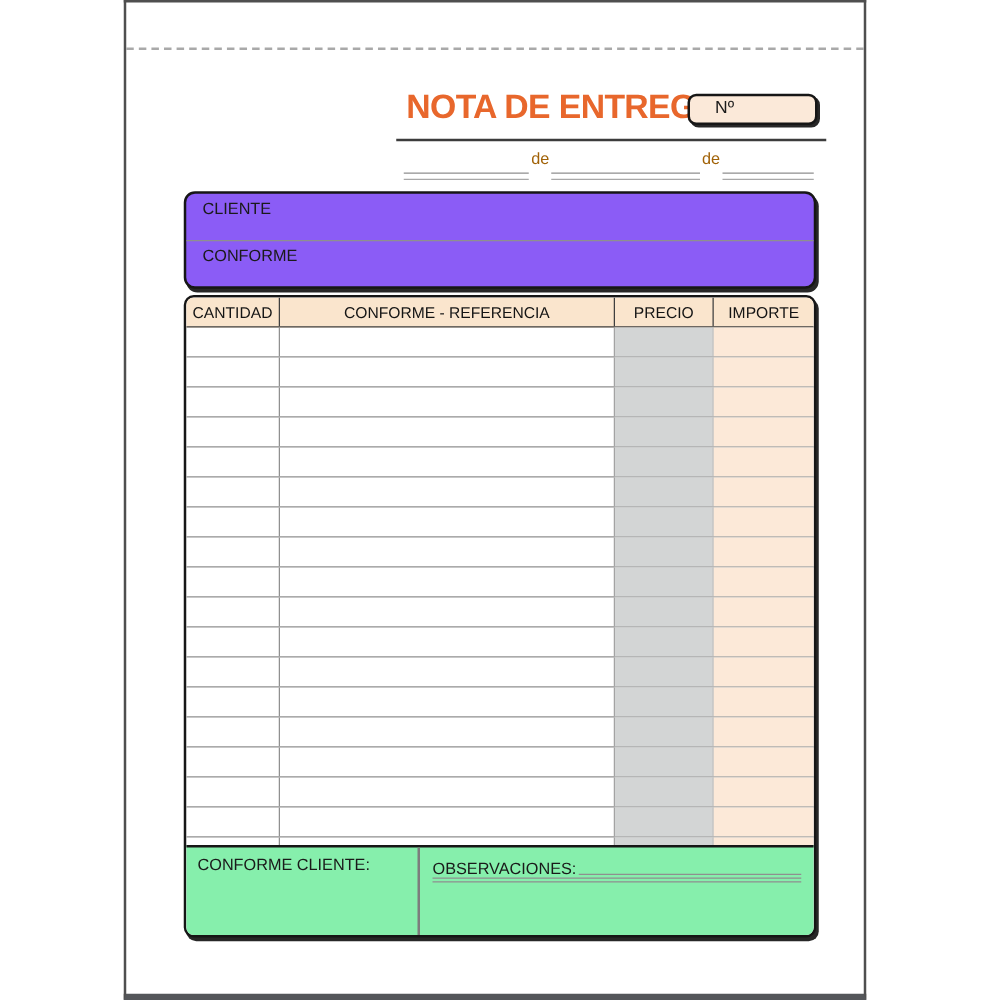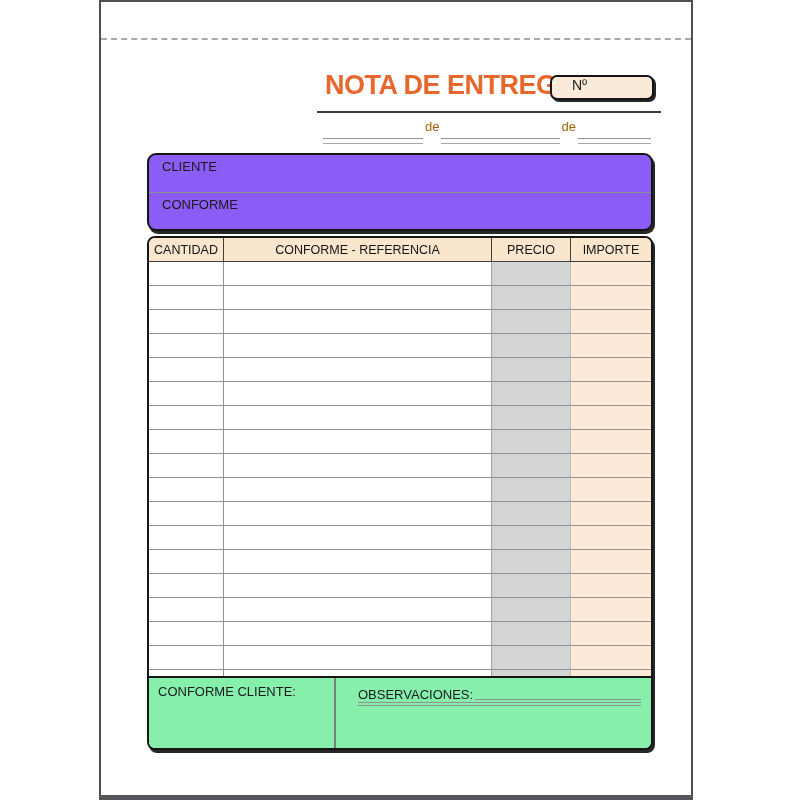--- a/index.html
+++ b/index.html
@@ -77,21 +77,21 @@
   .td.c2{flex:1;border-right:1px solid #a3a3a3;}
   .td.c3{width:79px;background:#d3d5d5;border-right:1px solid #bdbdbd;}
   .td.c4{width:80px;background:#fce9d8;}
   .tfooter{
     flex:none;height:70px;border-top:2px solid #161616;display:flex;background:#86efac;
   }
   .conforme-cell{
     width:187px;box-sizing:border-box;border-right:2px solid #7d7d7d;
     padding:6px 0 0 9px;font-size:13px;
   }
-  .obs-cell{flex:1;padding:10px 10px 0 10px;box-sizing:border-box;margin-left:12px;}
+  .obs-cell{flex:1;padding:10px 10px 0 10px;box-sizing:border-box;}
   .obs-row{display:flex;align-items:flex-end;}
   .obs-row span{font-size:13px;line-height:14px;white-space:nowrap;}
   .wline{flex:1;height:0;border-bottom:1px solid #8f8f8f;margin-bottom:2px;margin-left:2px;}
   .wline.full{margin-left:0;margin-top:0;border-bottom:1px solid #8f8f8f;height:0;}
   .gap1{margin-top:20px;}
   .gap2{margin-top:21px;}
 </style>
 </head>
 <body>
 

